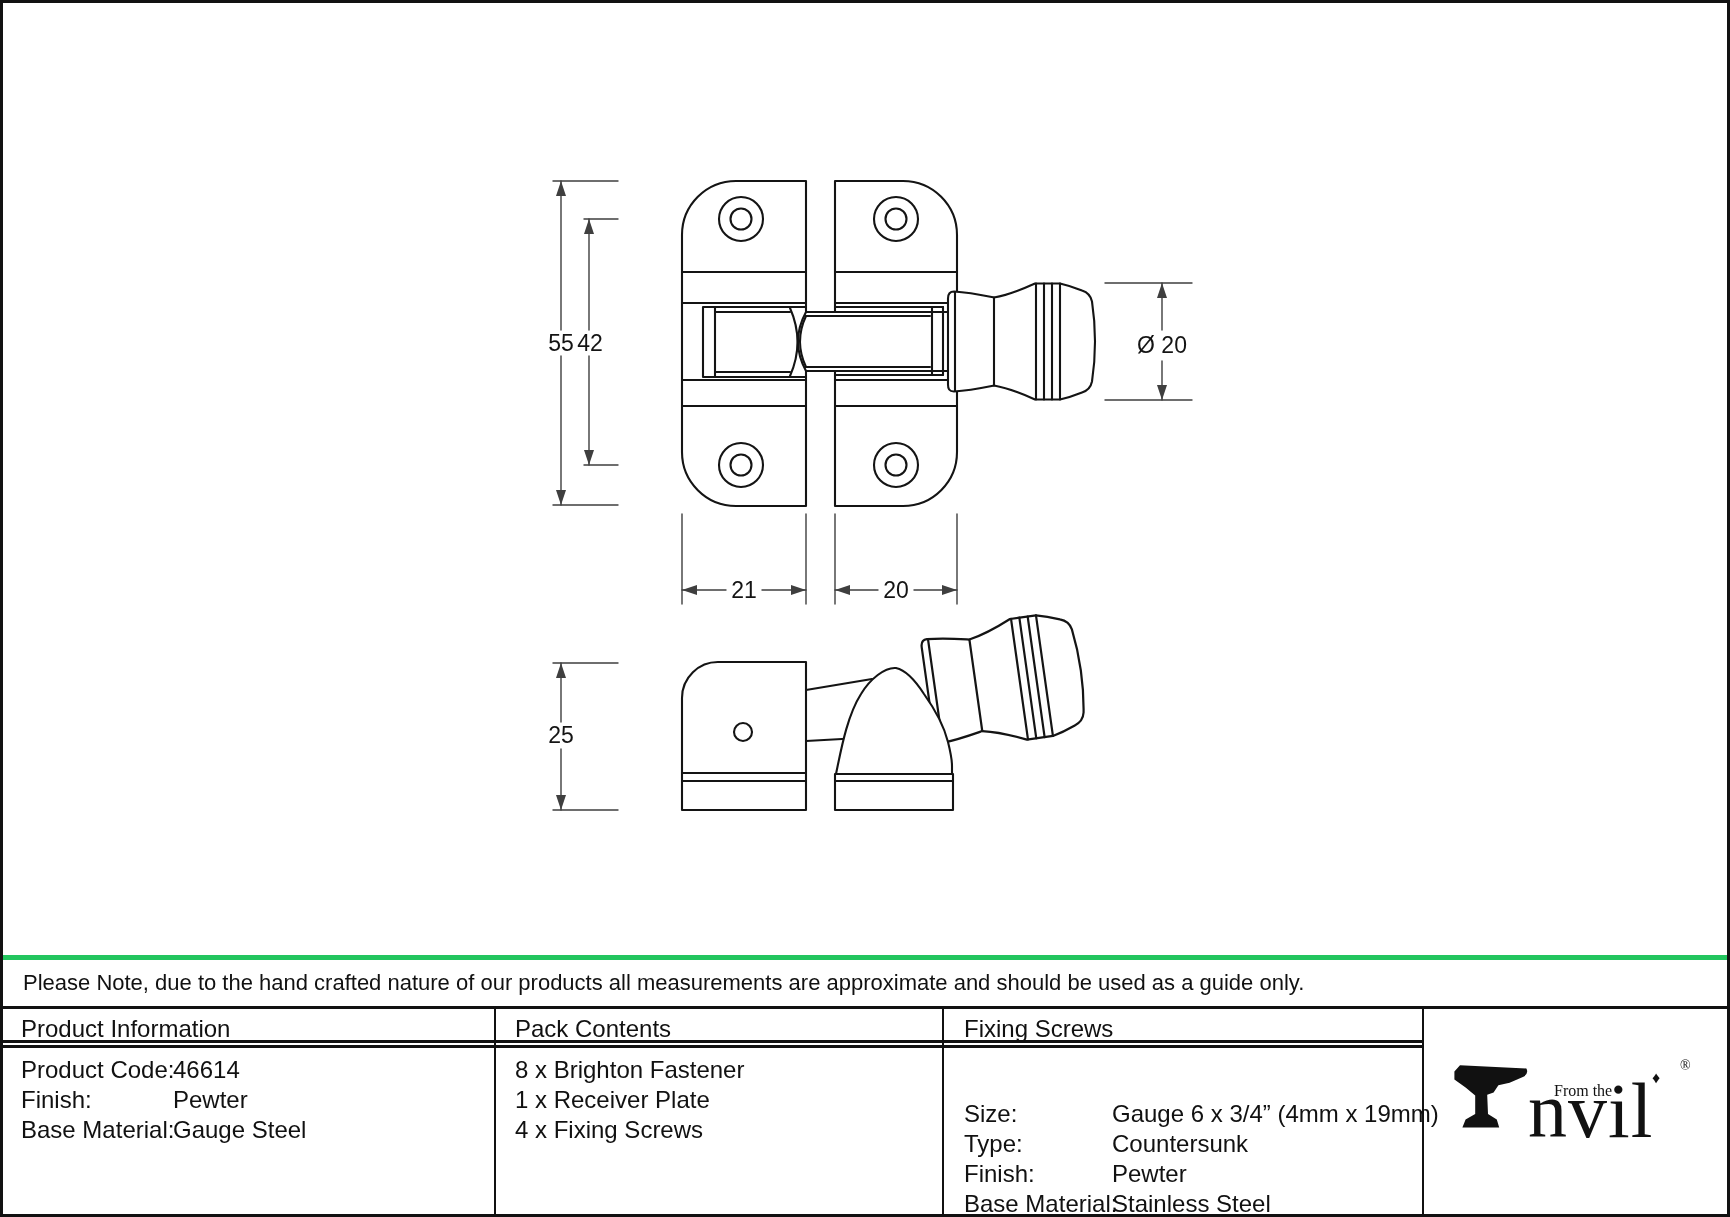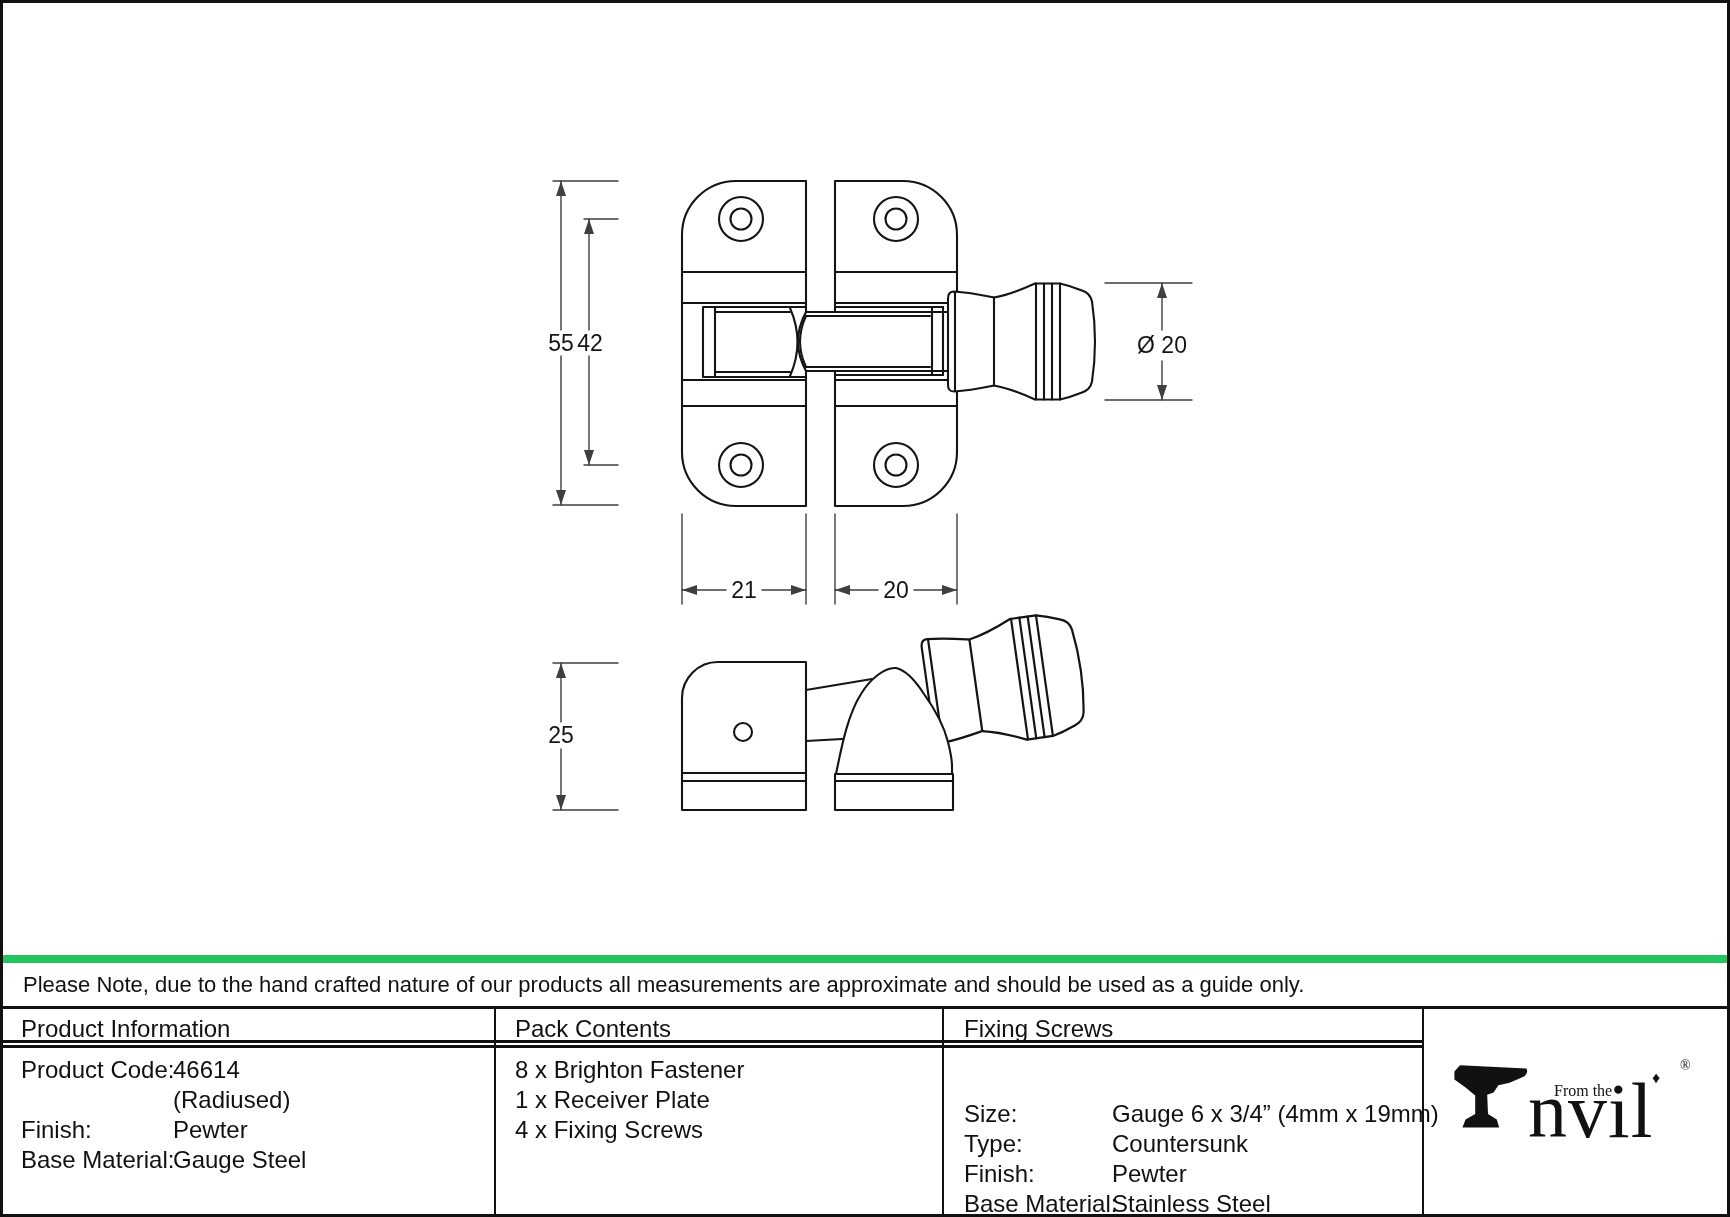--- a/index.html
+++ b/index.html
@@ -6,21 +6,21 @@
   body {
     width:1730px; height:1217px; position:relative; overflow:hidden;
     background:#ffffff; font-family:"Liberation Sans", sans-serif; color:#111;
   }
   .frame { position:absolute; inset:0; border:3px solid #111; pointer-events:none; }
   #drawing { position:absolute; left:0; top:0; }
 
   
   .note-row {
     position:absolute; left:3px; right:3px; top:955px; height:54px;
-    border-top:8px solid #22c55e; border-bottom:3px solid #111; box-sizing:border-box;
+    border-top:5px solid #22c55e; border-bottom:3px solid #111; box-sizing:border-box;
     display:flex; align-items:center; padding-left:20px;
     font-size:22px;
   }
 
   
   .col-sep { position:absolute; width:2px; background:#111; top:1009px; height:205px; }
   .hdr-line { position:absolute; left:3px; width:1420px; height:3px; background:#111; }
   .th { position:absolute; top:1015px; font-size:24px; }
   .tbody { position:absolute; top:1056px; font-size:24px; }
   .trow { height:24px; margin-bottom:6px; white-space:nowrap; }
@@ -177,23 +177,20 @@
 
 <div class="th" style="left:21px">Product Information</div>
 <div class="th" style="left:515px">Pack Contents</div>
 <div class="th" style="left:964px">Fixing Screws</div>
 
 <div class="tbody" style="left:21px">
   <div class="trow">
     <span class="tlabel">Product Code:</span><span>46614</span>
   </div>
   <div class="trow">
-    <span class="tlabel"></span><span>(Radiused)</span>
-  </div>
-  <div class="trow">
     <span class="tlabel">Finish:</span><span>Pewter</span>
   </div>
   <div class="trow">
     <span class="tlabel">Base Material:</span><span>Gauge Steel</span>
   </div>
 </div>
 
 <div class="tbody" style="left:515px">
   <div class="trow">8 x Brighton Fastener</div>
   <div class="trow">1 x Receiver Plate</div>

